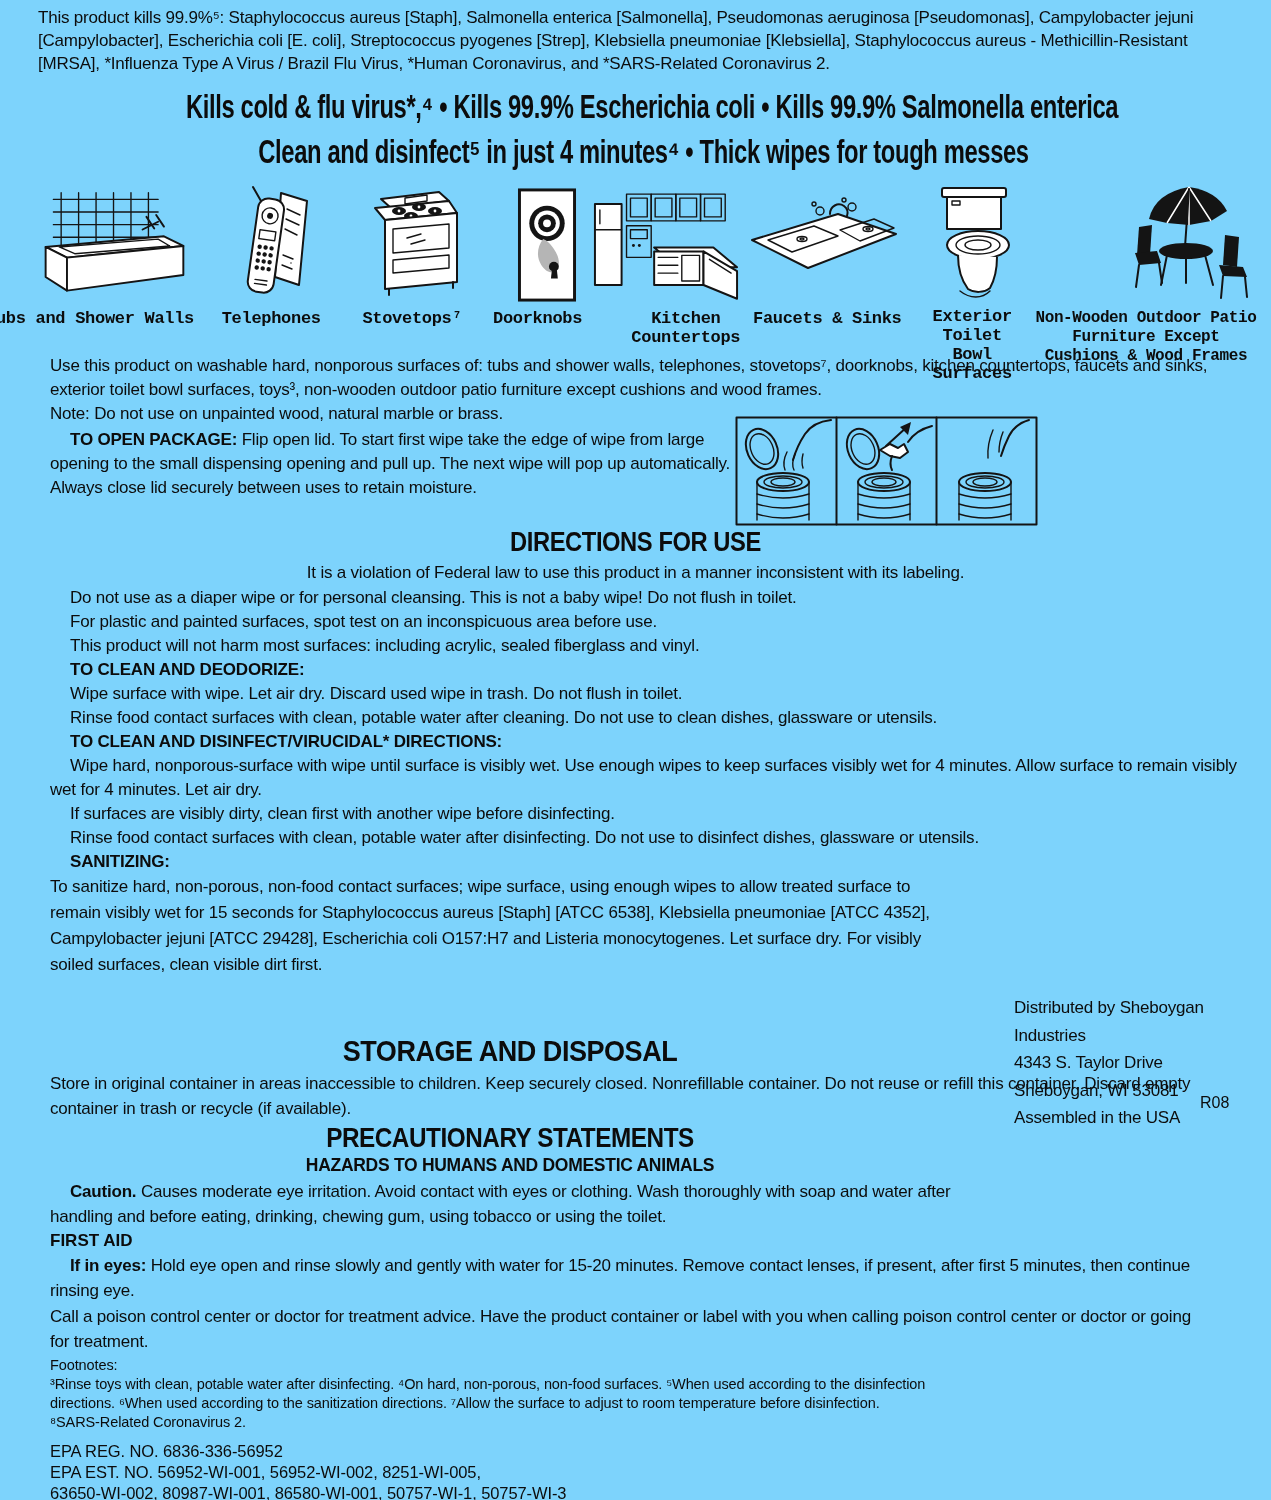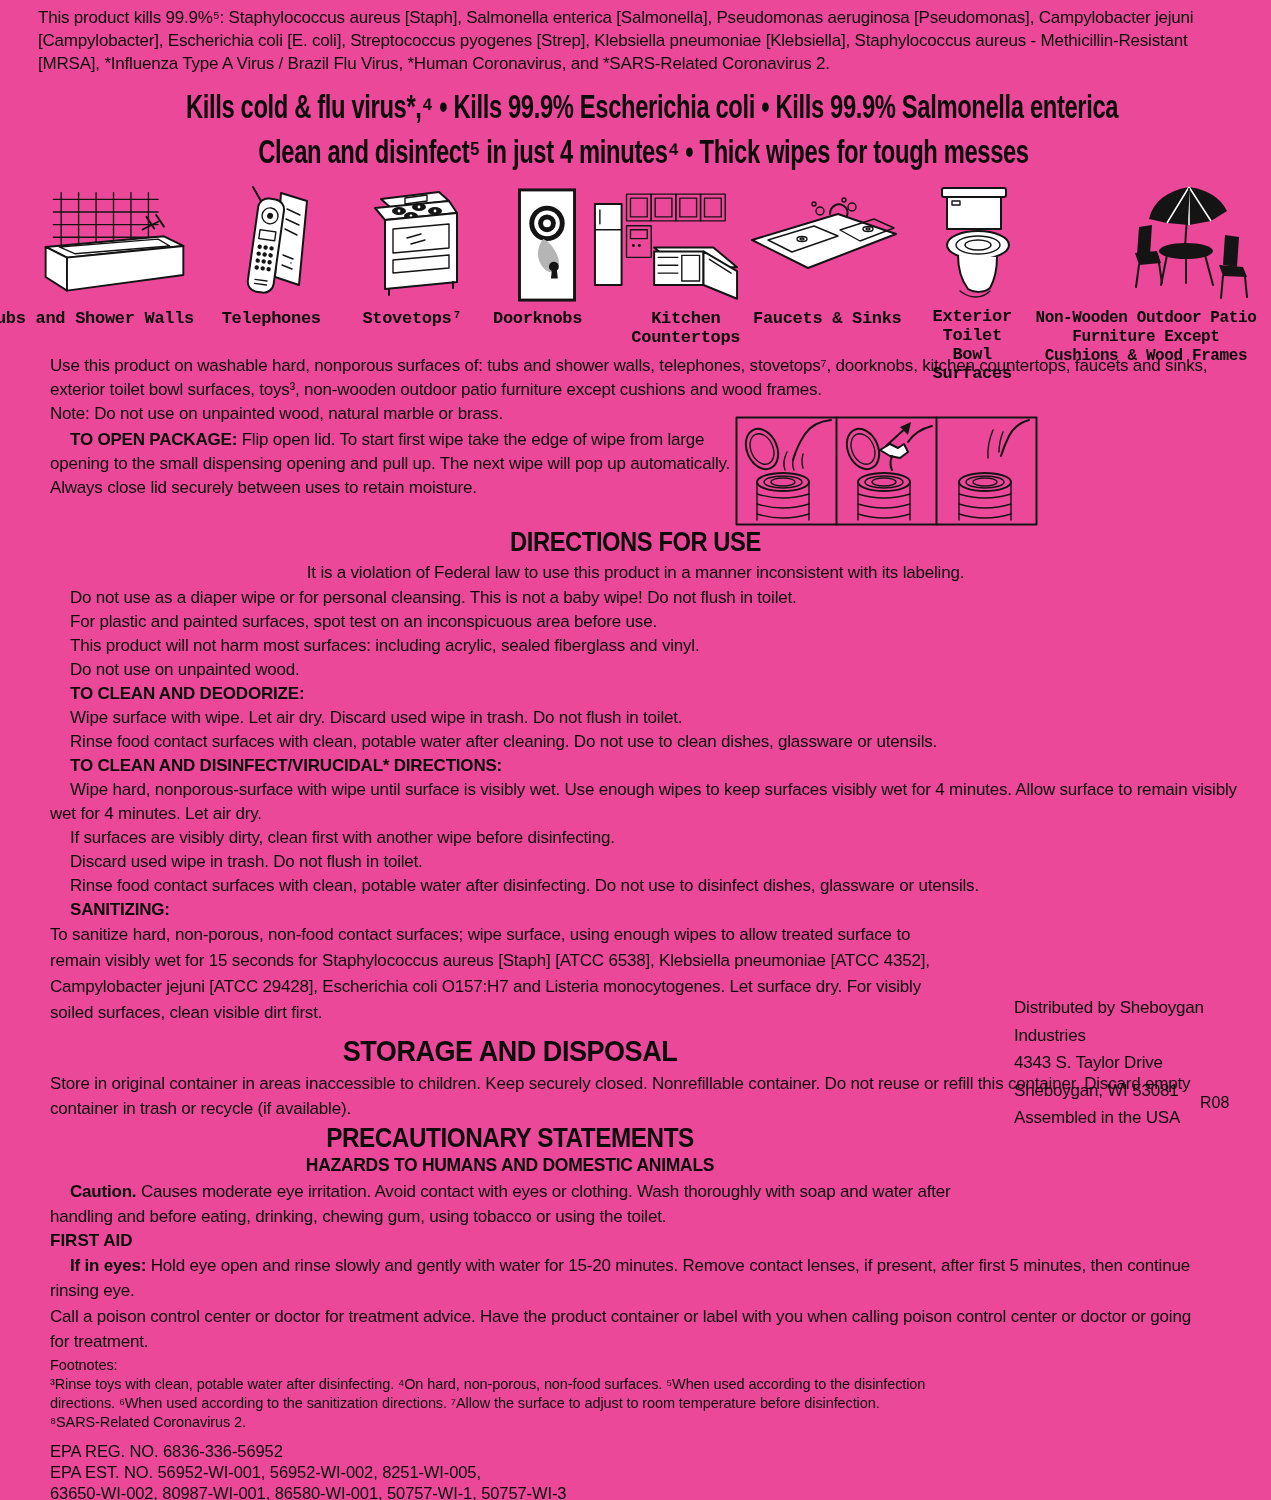--- a/index.html
+++ b/index.html
@@ -1,16 +1,16 @@
 <!DOCTYPE html>
 <html><head>
 <meta charset="utf-8">
 <style>
   html,body{margin:0;padding:0;background:#fff;}
-  .page{position:relative;width:1271px;height:1500px;background:#ec4899;color:#0c0c0c;
+  .page{position:relative;width:1271px;height:1500px;background:#7dd3fc;color:#0c0c0c;
         font-family:"Liberation Sans", sans-serif; overflow:hidden;}
   .abs{position:absolute;}
   .b{font-weight:700;margin-left:20px;}
   .nowrap{white-space:nowrap;}
   .body-txt{font-size:17px;line-height:24px;letter-spacing:-0.2px;}
   .sec-intro{top:6px;left:38px;width:1208px;font-size:17px;line-height:23px;letter-spacing:-0.2px;}
   .sec-headline{top:84px;left:8px;width:1271px;}
   .hl-line{font-size:33px;font-weight:700;line-height:45px;white-space:nowrap;
            transform:scaleX(0.72);transform-origin:50% 50%;letter-spacing:-0.5px;text-align:center;}
   .icons{top:183px;left:14px;width:1247px;height:170px;display:flex;justify-content:space-between;}
@@ -272,28 +272,26 @@
     </svg>
   </div>
 
   <div class="abs dir-head">DIRECTIONS FOR USE</div>
   <div class="abs violation body-txt">It is a violation of Federal law to use this product in a manner inconsistent with its labeling.</div>
 
   <div class="abs rules">
     <div class="rule"><span class="b"></span><span>Do not use as a diaper wipe or for personal cleansing. This is not a baby wipe! Do not flush in toilet.</span></div>
     <div class="rule"><span class="b"></span><span>For plastic and painted surfaces, spot test on an inconspicuous area before use.</span></div>
     <div class="rule"><span class="b"></span><span>This product will not harm most surfaces: including acrylic, sealed fiberglass and vinyl.</span></div>
-    <div class="rule"><span class="b"></span><span>Do not use on unpainted wood.</span></div>
     <div class="rule"><span class="b">TO CLEAN AND DEODORIZE:</span><span></span></div>
     <div class="rule"><span class="b"></span><span>Wipe surface with wipe. Let air dry. Discard used wipe in trash. Do not flush in toilet.</span></div>
     <div class="rule"><span class="b"></span><span>Rinse food contact surfaces with clean, potable water after cleaning. Do not use to clean dishes, glassware or utensils.</span></div>
     <div class="rule"><span class="b">TO CLEAN AND DISINFECT/VIRUCIDAL* DIRECTIONS:</span><span></span></div>
     <div class="rule"><span class="b"></span><span>Wipe hard, nonporous-surface with wipe until surface is visibly wet. Use enough wipes to keep surfaces visibly wet for 4 minutes. Allow surface to remain visibly wet for 4 minutes. Let air dry.</span></div>
     <div class="rule"><span class="b"></span><span>If surfaces are visibly dirty, clean first with another wipe before disinfecting.</span></div>
-    <div class="rule"><span class="b"></span><span>Discard used wipe in trash. Do not flush in toilet.</span></div>
     <div class="rule"><span class="b"></span><span>Rinse food contact surfaces with clean, potable water after disinfecting. Do not use to disinfect dishes, glassware or utensils.</span></div>
     <div class="rule"><span class="b">SANITIZING:</span><span></span></div>
     <div class="sanitize">To sanitize hard, non-porous, non-food contact surfaces; wipe surface, using enough wipes to allow treated surface to remain visibly wet for 15 seconds for Staphylococcus aureus [Staph] [ATCC 6538], Klebsiella pneumoniae [ATCC 4352], Campylobacter jejuni [ATCC 29428], Escherichia coli O157:H7 and Listeria monocytogenes. Let surface dry. For visibly soiled surfaces, clean visible dirt first.</div>
   </div>
 
   <div class="abs distributor">
     <div>Distributed by Sheboygan Industries</div>
     <div>4343 S. Taylor Drive</div>
     <div>Sheboygan, WI 53081</div>
     <div>Assembled in the USA</div>

